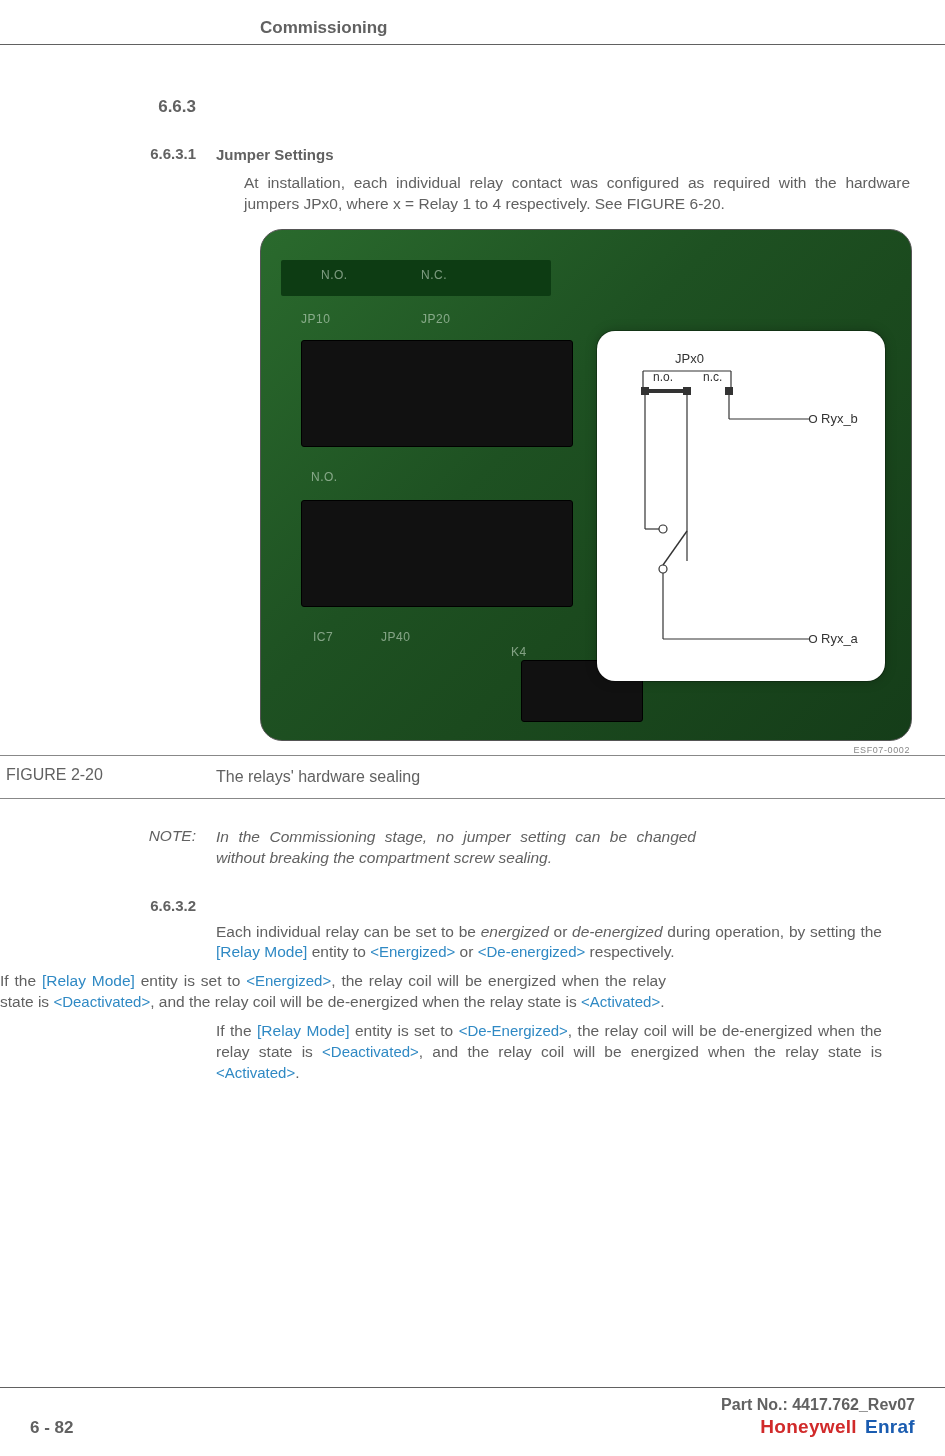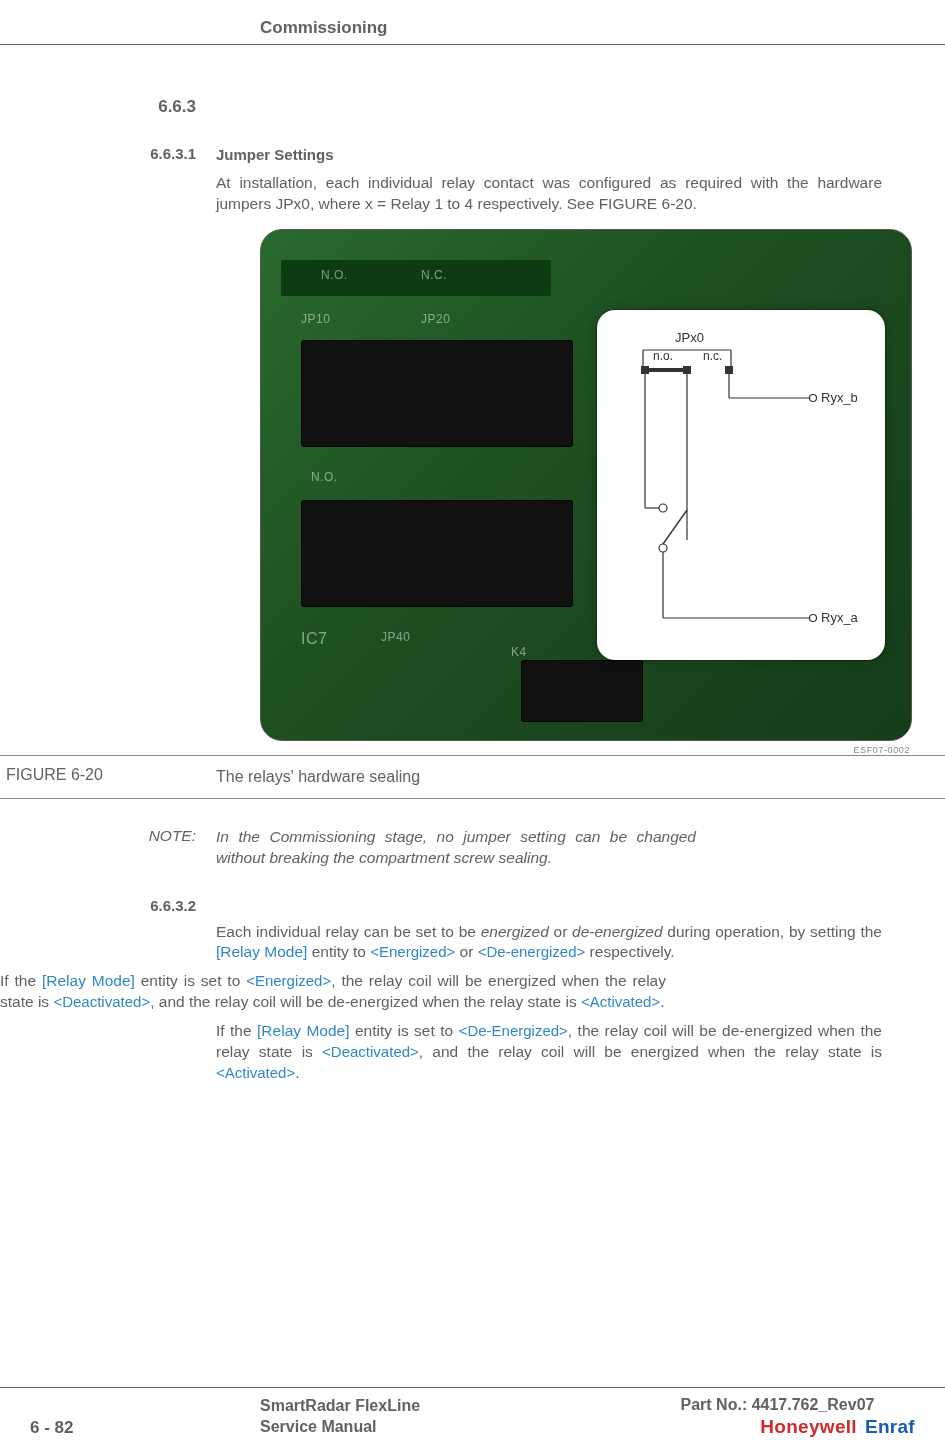--- a/index.html
+++ b/index.html
@@ -75,21 +75,21 @@
     position:absolute;
     color:#d7e8d7;
     font-size: 12px;
     font-family: Arial;
     letter-spacing: .5px;
     opacity:.55;
   }
 
   .inset {
     position:absolute;
-    top:80px; right:26px;
+    top:101px; right:26px;
     width:288px; height:350px;
     background:#fff;
     border-radius:18px;
     box-shadow: 0 0 0 1px rgba(0,0,0,0.25), 0 0 12px rgba(0,0,0,0.25);
   }
   .inset svg { width:100%; height:100%; }
   .inset text { font-family: Arial; fill:#333; }
   .figcode {
     text-align: right;
     font-size: 9px;
@@ -115,21 +115,21 @@
     padding: 8px 30px 18px 30px;
     box-sizing: border-box;
   }
   .footer-grid {
     display:flex;
     align-items:flex-end;
   }
   .f-left { width: 230px; font-weight: bold; font-size: 17px; padding-top:18px;}
   .f-mid  { width: 380px; font-weight: bold; font-size: 16px; line-height:1.3;}
   .f-right{ flex:1; text-align:right;}
-  .partno { font-weight:bold; font-size:16px; margin-bottom:2px;text-align:center;}
+  .partno { font-weight:bold; font-size:16px; margin-bottom:2px;}
   .brand {
     font-weight:bold;
     font-size:19px;
     letter-spacing:.3px;
   }
   .hw { color:#d12a2a; }
   .en { color:#1a5cb0; padding-left:8px;}
   .spacer-20 { height:20px; }
 </style>
 </head>
@@ -145,37 +145,37 @@
     <div class="numcol sec-num">6.6.3</div>
   </div>
 
   <div class="spacer-20"></div>
 
   <div class="row">
     <div class="numcol sub-num">6.6.3.1</div>
     <div class="bodycol sub-title">Jumper Settings</div>
   </div>
 
-  <div class="row" style="margin-top:8px;">
+  <div class="row" style="margin-top:8px;padding-left:28px;">
     <div class="numcol"></div>
     <div class="bodycol">At installation, each individual relay contact was configured as required with the hardware jumpers JPx0, where x = Relay 1 to 4 respectively. See FIGURE 6-20.</div>
   </div>
 
   <div class="figure-wrap">
     <div class="figure-frame">
 
       <div class="pcb-band" style="left:20px;top:30px;width:270px;height:36px;background:#0d3c13;"></div>
       <div class="silk" style="left:60px;top:38px;">N.O.</div>
       <div class="silk" style="left:160px;top:38px;">N.C.</div>
       <div class="silk" style="left:40px;top:82px;">JP10</div>
       <div class="silk" style="left:160px;top:82px;">JP20</div>
       <div class="relay" style="left:40px; top:110px; width:270px; height:105px;"></div>
       <div class="silk" style="left:50px;top:240px;">N.O.</div>
       <div class="relay" style="left:40px; top:270px; width:270px; height:105px;"></div>
-      <div class="silk" style="left:40px;top:400px;font-size:16px;text-align:center;">IC7</div>
+      <div class="silk" style="left:52px;top:400px;font-size:12px;text-align:center;">IC7</div>
       <div class="silk" style="left:120px;top:400px;">JP40</div>
       <div class="silk" style="left:250px;top:415px;">K4</div>
       <div class="relay" style="left:260px; top:430px; width:120px; height:60px;"></div>
 
       <div class="inset">
         <svg viewBox="0 0 288 350">
 
           <text x="78" y="32" font-size="13">JPx0</text>
           <text x="56" y="50" font-size="12">n.o.</text>
           <text x="106" y="50" font-size="12">n.c.</text>
@@ -211,21 +211,21 @@
           <line x1="66" y1="308" x2="212" y2="308" stroke="#333" stroke-width="1.2"></line>
           <circle cx="216" cy="308" r="3.5" fill="none" stroke="#333" stroke-width="1.2"></circle>
         </svg>
       </div>
     </div>
   </div>
 
   <div class="figcode">ESF07-0002</div>
 
   <div class="row figcap-row">
-    <div class="numcol" style="text-align:left; padding-left:6px; padding-right:0;">FIGURE  6-20</div>
+    <div class="numcol" style="text-align:left; padding-left:6px; padding-right:0;">FIGURE  2-20</div>
     <div class="bodycol" style="text-align:left;">The relays' hardware sealing</div>
   </div>
 
   <div class="row">
     <div class="numcol note-label">NOTE:</div>
     <div class="note-body">In the Commissioning stage, no jumper setting can be changed without breaking the compartment screw sealing.</div>
   </div>
 
   <div class="spacer-20"></div>
 
@@ -252,24 +252,20 @@
     <div class="bodycol">
       <span>If the </span><span class="entity">[Relay Mode]</span><span> entity is set to </span><span class="valuetxt">&lt;De-Energized&gt;</span><span>, the relay coil will be de-energized when the relay state is </span><span class="valuetxt">&lt;Deactivated&gt;</span><span>, and the relay coil will be energized when the relay state is </span><span class="valuetxt">&lt;Activated&gt;</span><span>.</span>
     </div>
   </div>
 
 </div>
 
 <div class="footer">
   <div class="footer-grid">
     <div class="f-left">6 - 82</div>
-    <div class="f-mid">
-      <div>SmartRadar FlexLine</div>
-      <div>Service Manual</div>
-    </div>
     <div class="f-right">
       <div class="partno">Part No.: 4417.762_Rev07</div>
       <div class="brand">
         <span class="hw">Honeywell</span><span class="en">Enraf</span>
       </div>
     </div>
   </div>
 </div>
 
 </body></html>

